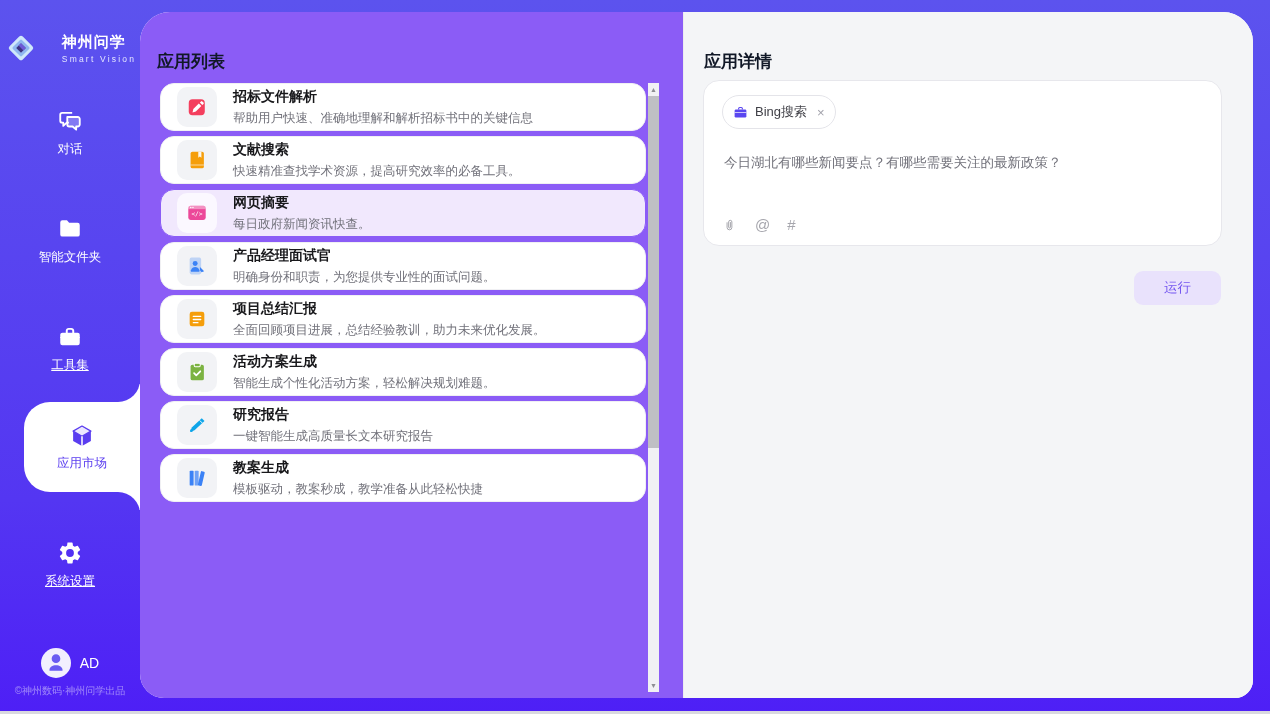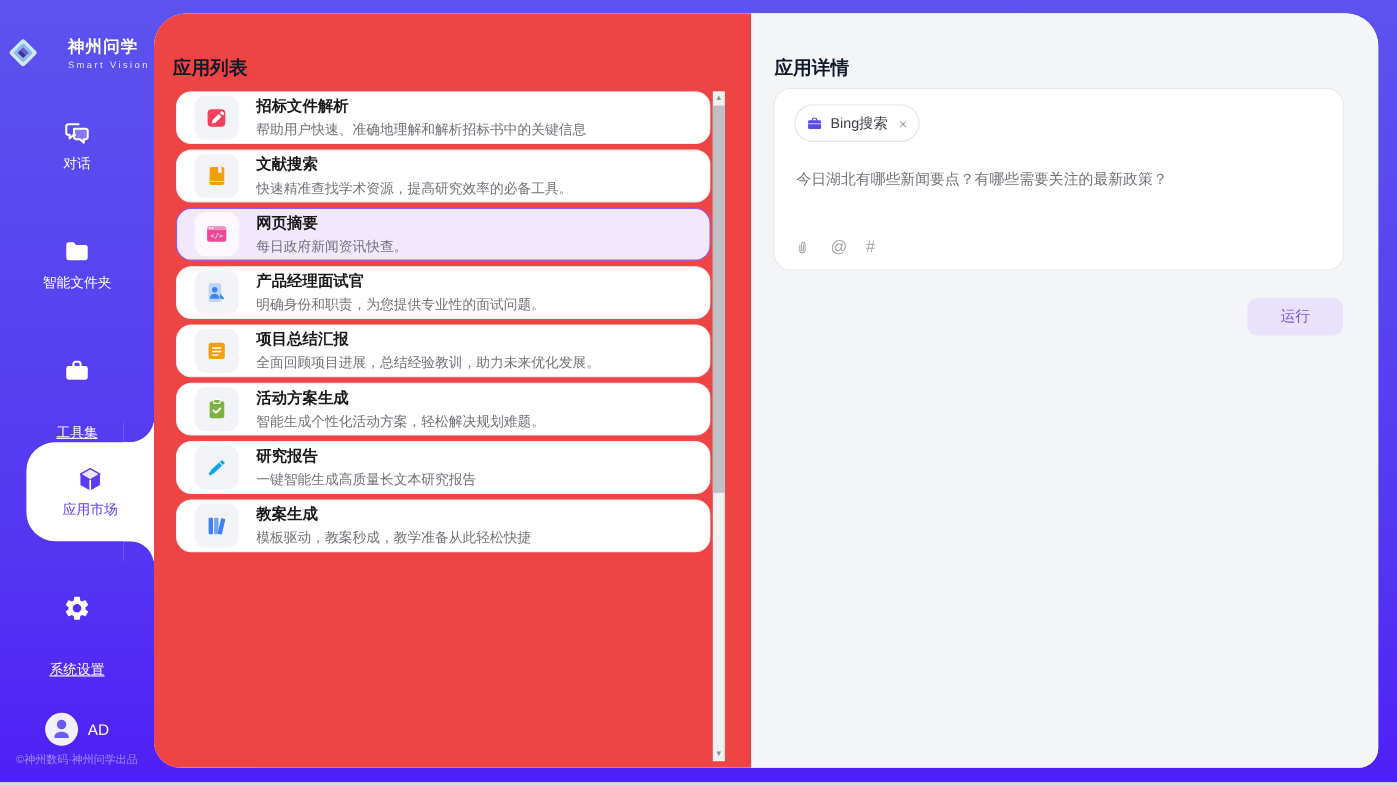--- a/index.html
+++ b/index.html
@@ -11,40 +11,40 @@
   }
   .bottom-edge { position:absolute; left:0; right:0; bottom:0; height:3px; background:#D9D9DF; z-index:50; }
 
   
   .sidebar { position:absolute; left:0; top:0; width:140px; height:714px; z-index:5; }
   .logo { position:absolute; top:14px; left:0; width:140px; display:flex; align-items:center; justify-content:center; gap:24px;margin-top:17px; }
   .logo-text .cn { color:#fff; font-size:15px; font-weight:bold; letter-spacing:1px; }
   .logo-text .en { color:#E4E6FF; font-size:8.5px; letter-spacing:2.2px; margin-top:2px; }
   .nav-item { position:absolute; left:0; width:140px; display:flex; flex-direction:column; align-items:center; gap:7px; color:#fff; cursor:pointer; }
   .nav-item .nlabel { font-size:12.5px; }
-  .nav-item .nlabel.underlined { text-decoration:underline;margin-top:28px; }
+  .nav-item .nlabel.underlined { text-decoration:underline; }
   .ni-1{top:108px;} .ni-2{top:216px;} .ni-3{top:324px;} .ni-5{top:540px;}
   .nav-bump { position:absolute; left:24px; top:402px; width:116px; height:90px; background:#fff;
     border-radius:26px 0 0 26px; display:flex; flex-direction:column; align-items:center; justify-content:center; gap:6px; cursor:pointer; }
   .nav-bump::before { content:""; position:absolute; right:0; top:-40px; width:28px; height:40px;
     border-bottom-right-radius:22px; box-shadow:0 22px 0 0 #fff; }
   .nav-bump::after { content:""; position:absolute; right:0; bottom:-40px; width:28px; height:40px;
     border-top-right-radius:22px; box-shadow:0 -22px 0 0 #fff; }
   .nav-bump .nlabel { font-size:12.5px; color:#5A3DF0; }
   .user-row { position:absolute; top:648px; left:0; width:140px; display:flex; align-items:center; justify-content:center; gap:9px; }
   .avatar { width:30px; height:30px; border-radius:50%; background:#F2EFFE; display:flex; align-items:center; justify-content:center; }
   .user-name { color:#fff; font-size:14px; }
   .side-footer { position:absolute; top:684px; left:0; width:140px; text-align:center; font-size:10px; color:rgba(255,255,255,0.45); }
 
   
   .main { position:absolute; left:140px; top:12px; width:1113px; height:686px; background:#fff;
     border-radius:30px 30px 18px 24px; overflow:hidden; display:flex; }
 
   
-  .list-panel { width:543px; position:relative; background:#ef4444; flex:none; }
+  .list-panel { width:543px; position:relative; background:#8b5cf6; flex:none; }
   .panel-title { position:absolute; top:38px; left:17px; font-size:17px; font-weight:bold; color:#111827; }
   .list-viewport { position:absolute; left:20px; top:71px; width:486px; bottom:0; overflow:hidden; }
   .card { height:48px; margin-bottom:5px; border:1px solid #F0F0F3; border-radius:14px; background:#fff;
     display:flex; align-items:center; padding:0 14px 0 16px; cursor:pointer; }
   .card.selected { background:#F1E8FD; border:1px solid #8B5CF6; }
   .tile { width:40px; height:40px; border-radius:10px; background:#F2F3F6; display:flex; align-items:center; justify-content:center; flex:none; margin-right:16px; }
   .card.selected .tile { background:#FBF8FF; }
   .cname { font-size:14px; font-weight:bold; color:#18181B; }
   .cdesc { font-size:12.5px; color:#71717A; margin-top:4px; }
   

